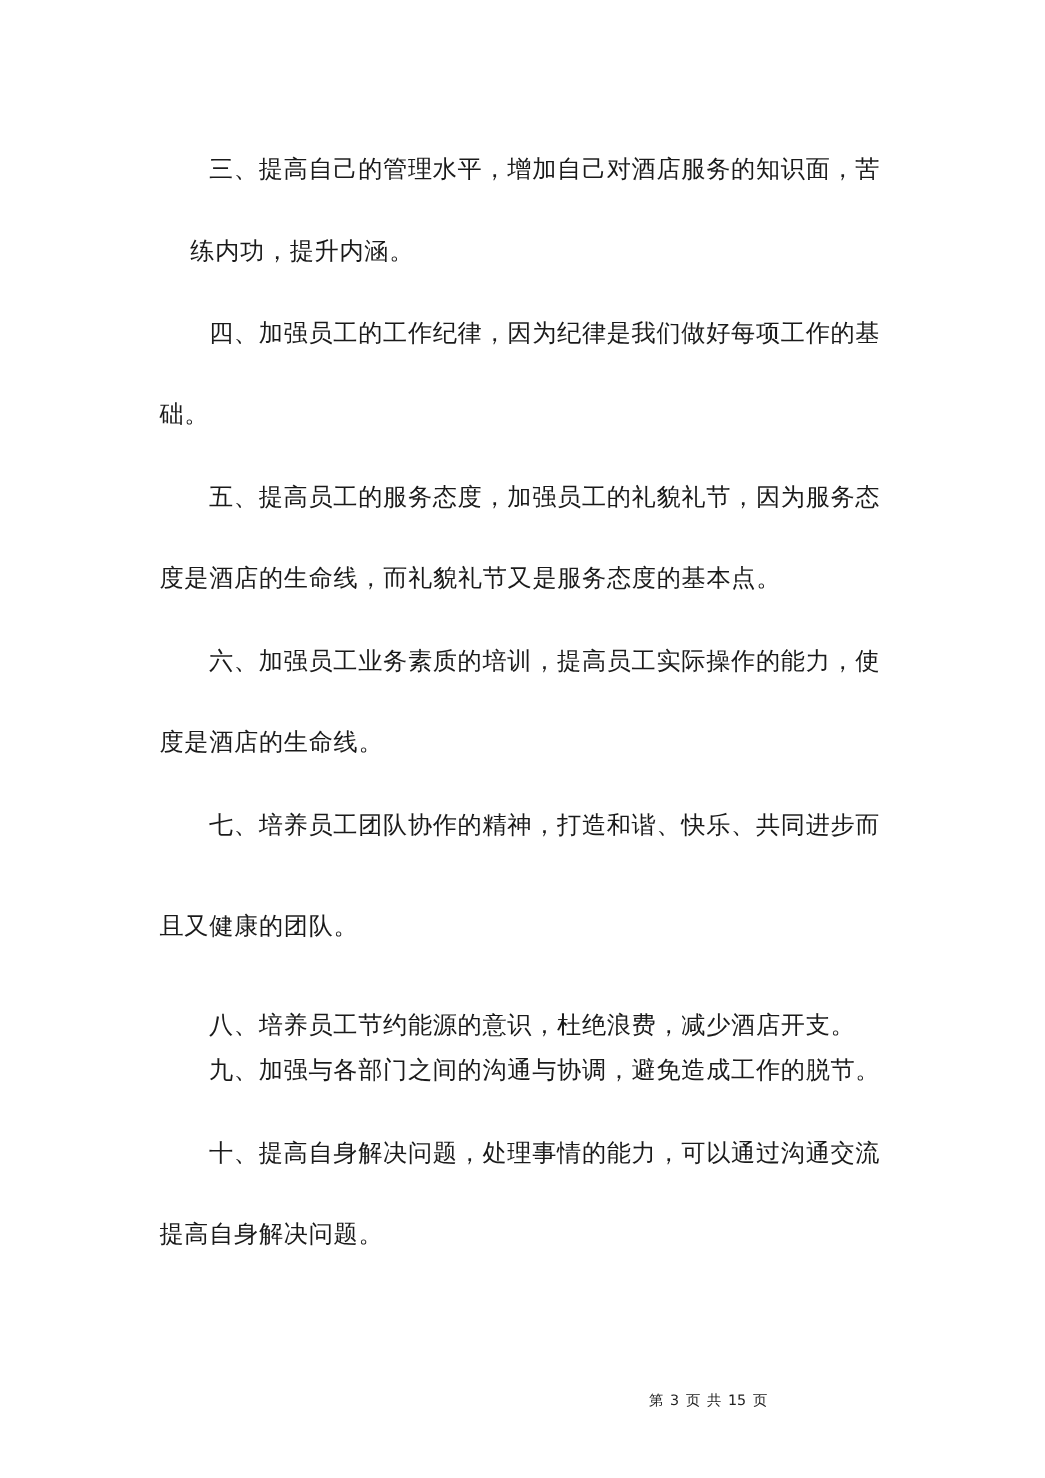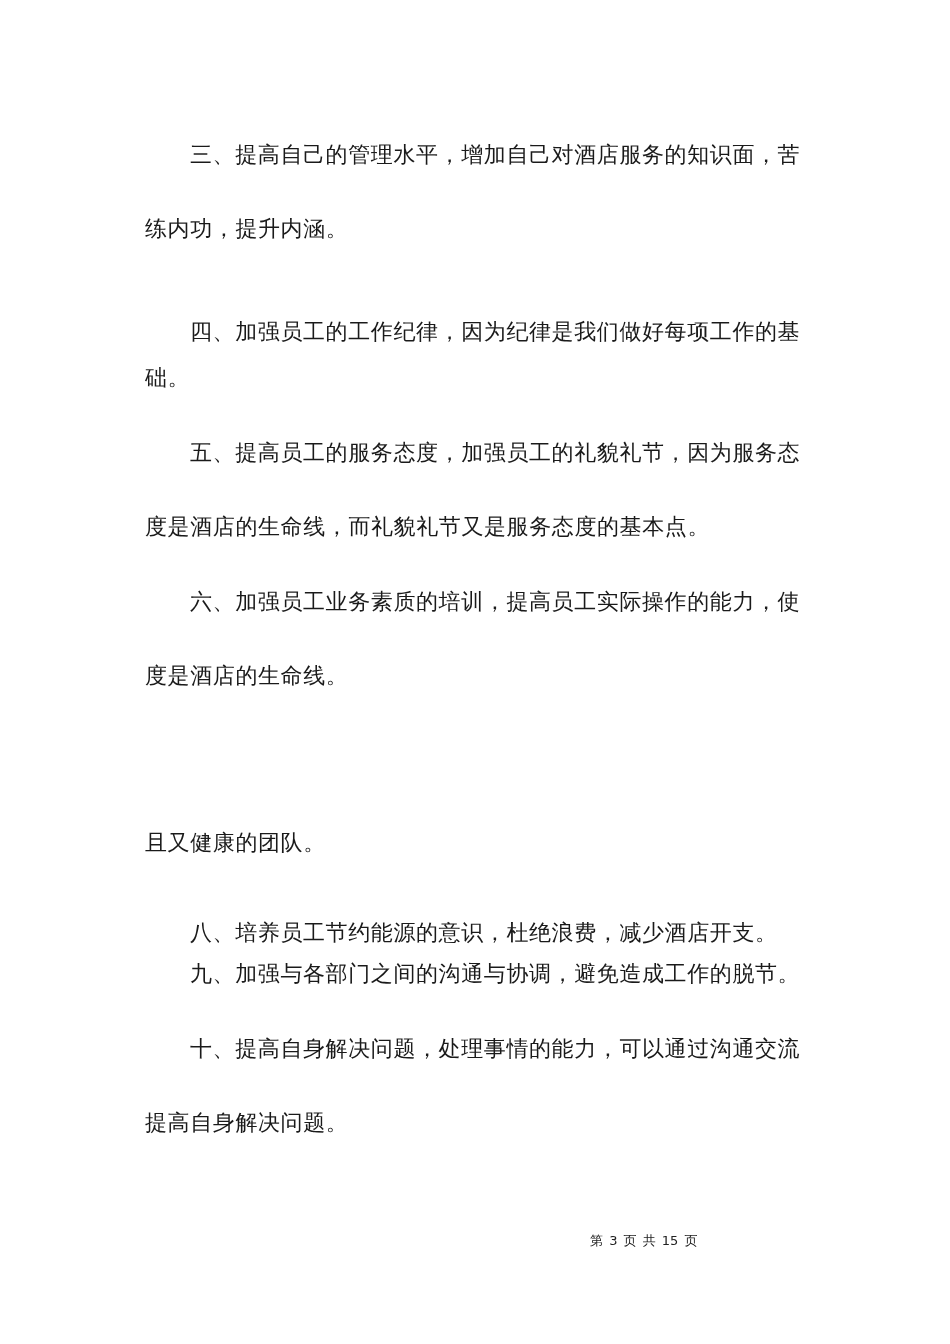--- a/index.html
+++ b/index.html
@@ -31,47 +31,48 @@
       line-height: 30px;
       white-space: nowrap;
       letter-spacing: 0.6px;
     }
     .indent {
       left: 190px;
       width: 617px;
     }
     .footer {
       position: absolute;
-      top: 1231px;
+      top: 1264px;
       left: 590px;
       font-size: 13px;
       line-height: 20px;
       color: #222;
       white-space: pre;
       font-family: "DejaVu Sans", "Liberation Sans", sans-serif;
       word-spacing: 2px;
     }
   </style>
 </head>
 <body>
 
 <div class="page">
 
   <div class="line indent" style="top:140px;">三、提高自己的管理水平，增加自己对酒店服务的知识面，苦</div>
-  <div class="line" style="top:214px;">练内功，提升内涵。</div>
+  <div class="line" style="top:214px;margin-left:28px;">练内功，提升内涵。</div>
 
-  <div class="line indent" style="top:289px;margin-top:28px;">四、加强员工的工作纪律，因为纪律是我们做好每项工作的基</div>
+  <div class="line indent" style="top:289px;">四、加强员工的工作纪律，因为纪律是我们做好每项工作的基</div>
   <div class="line" style="top:363px;">础。</div>
 
   <div class="line" style="top:512px;">度是酒店的生命线，而礼貌礼节又是服务态度的基本点。</div>
   <div class="line indent" style="top:438px;">五、提高员工的服务态度，加强员工的礼貌礼节，因为服务态</div>
 
   <div class="line indent" style="top:587px;">六、加强员工业务素质的培训，提高员工实际操作的能力，使</div>
   <div class="line" style="top:661px;">度是酒店的生命线。</div>
 
+  <div class="line indent" style="top:736px;">七、培养员工团队协作的精神，打造和谐、快乐、共同进步而</div>
   <div class="line" style="top:828px;">且又健康的团队。</div>
 
   <div class="line indent" style="top:885px;margin-top:33px;">八、培养员工节约能源的意识，杜绝浪费，减少酒店开支。</div>
 
   <div class="line indent" style="top:959px;">九、加强与各部门之间的沟通与协调，避免造成工作的脱节。</div>
 
   <div class="line indent" style="top:1034px;">十、提高自身解决问题，处理事情的能力，可以通过沟通交流</div>
   <div class="line" style="top:1108px;">提高自身解决问题。</div>
 
   <div class="footer">第 3 页 共 15 页</div>

